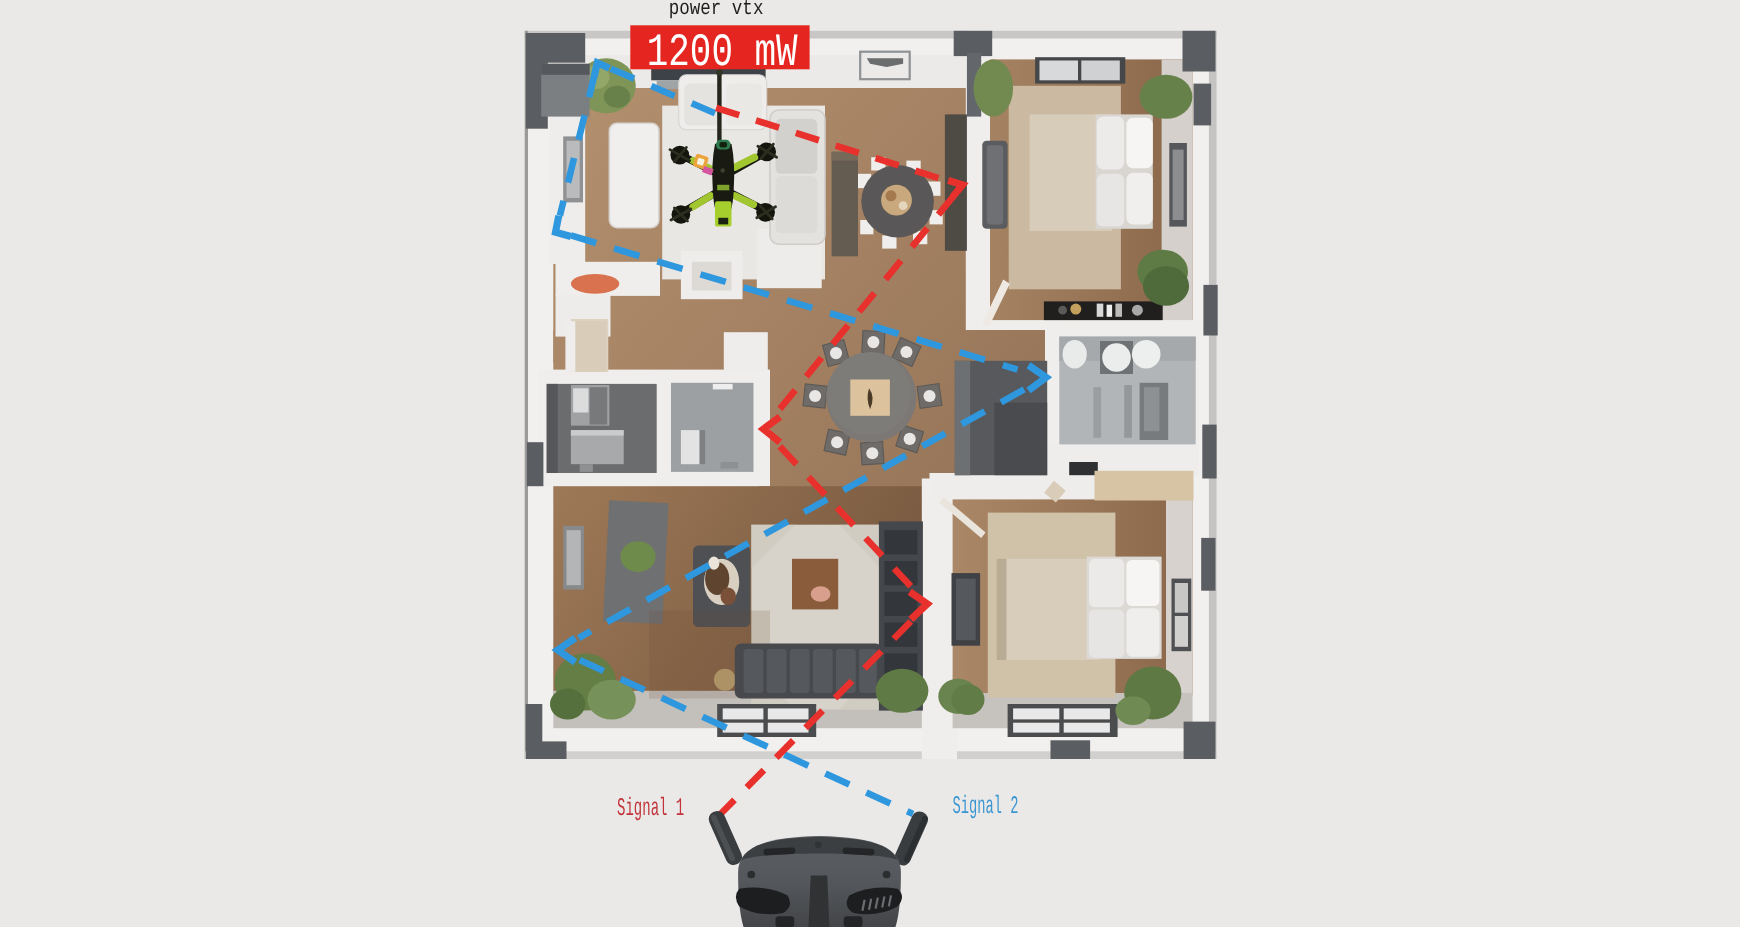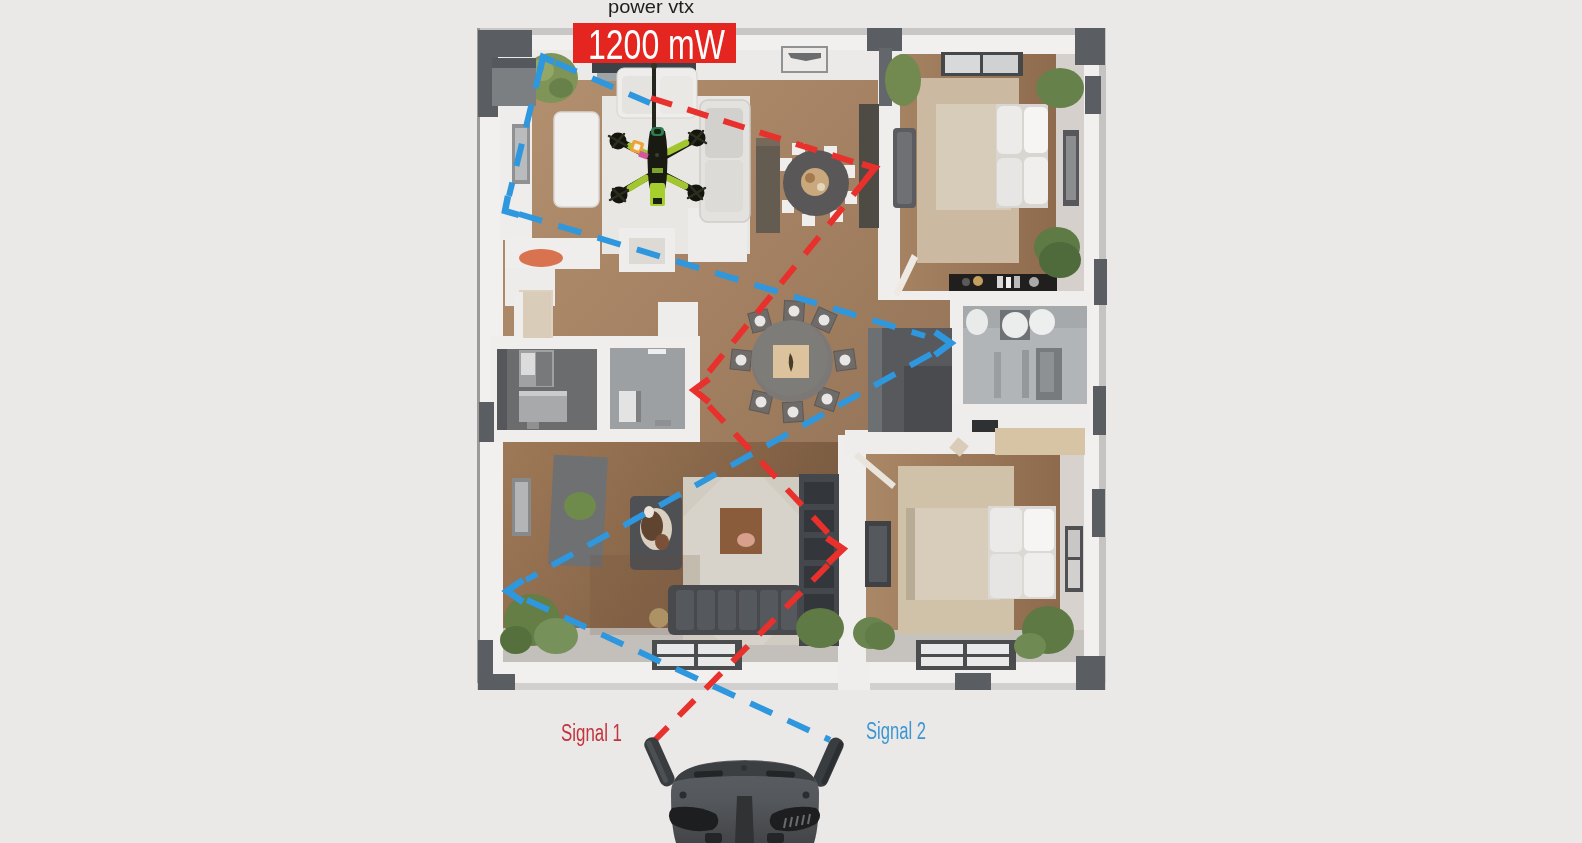--- a/index.html
+++ b/index.html
@@ -1,17 +1,17 @@
 <!DOCTYPE html>
 <html><head>
 <meta charset="utf-8">
 <style>
   html,body{margin:0;padding:0;background:#eae9e8;}
   #stage{position:relative;width:1582px;height:843px;overflow:hidden;
-         font-family:Liberation Sans, sans-serif;}
+         font-family:Liberation Mono, monospace;}
 </style>
 </head>
 <body>
 <div id="stage">
 <svg width="1582" height="843" viewBox="0 0 1582 843" xmlns="http://www.w3.org/2000/svg">
 <defs>
   <linearGradient id="wood1" gradientUnits="userSpaceOnUse" x1="503" y1="56" x2="962" y2="460">
     <stop offset="0" stop-color="#b4916f"></stop>
           <stop offset="1" stop-color="#947256"></stop>
   </linearGradient>

